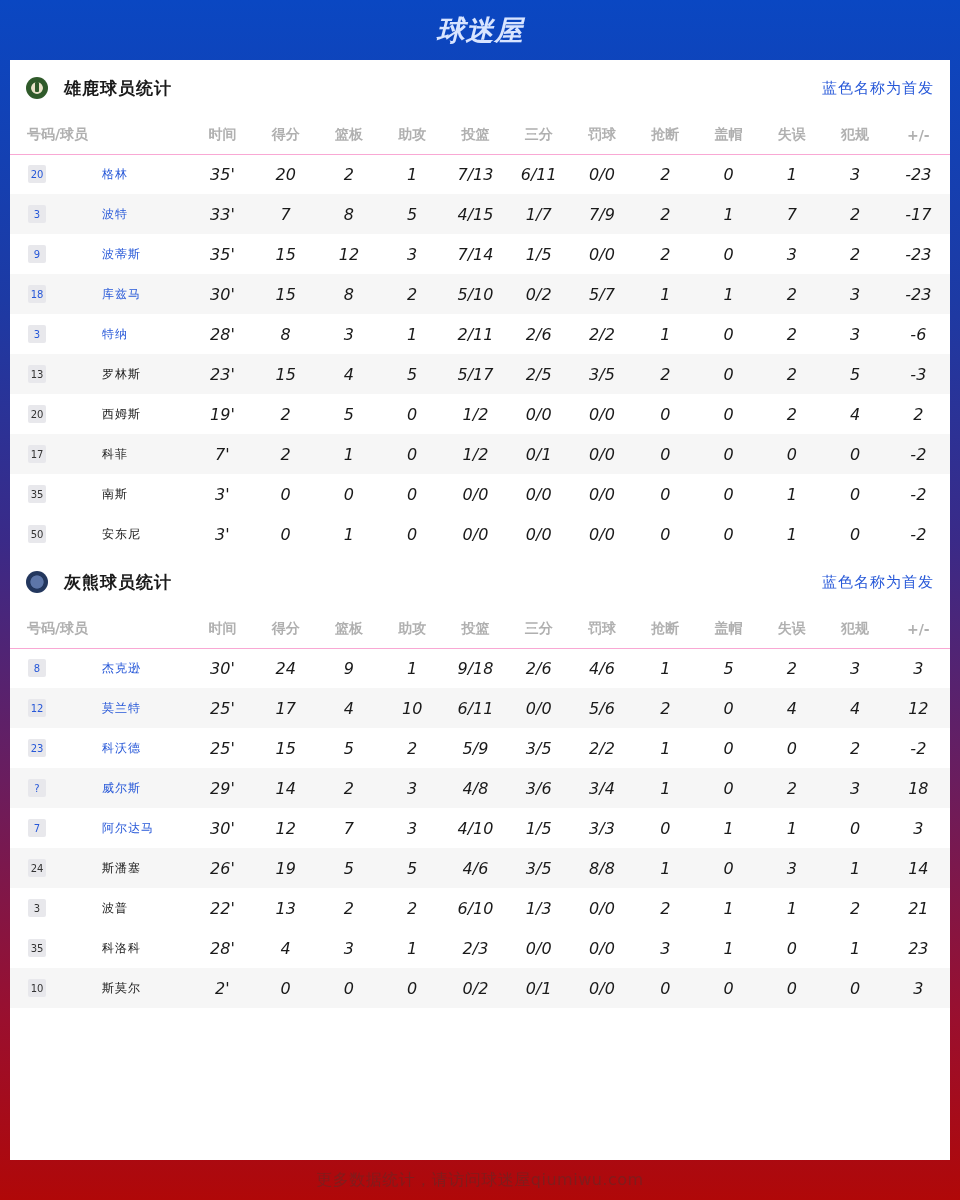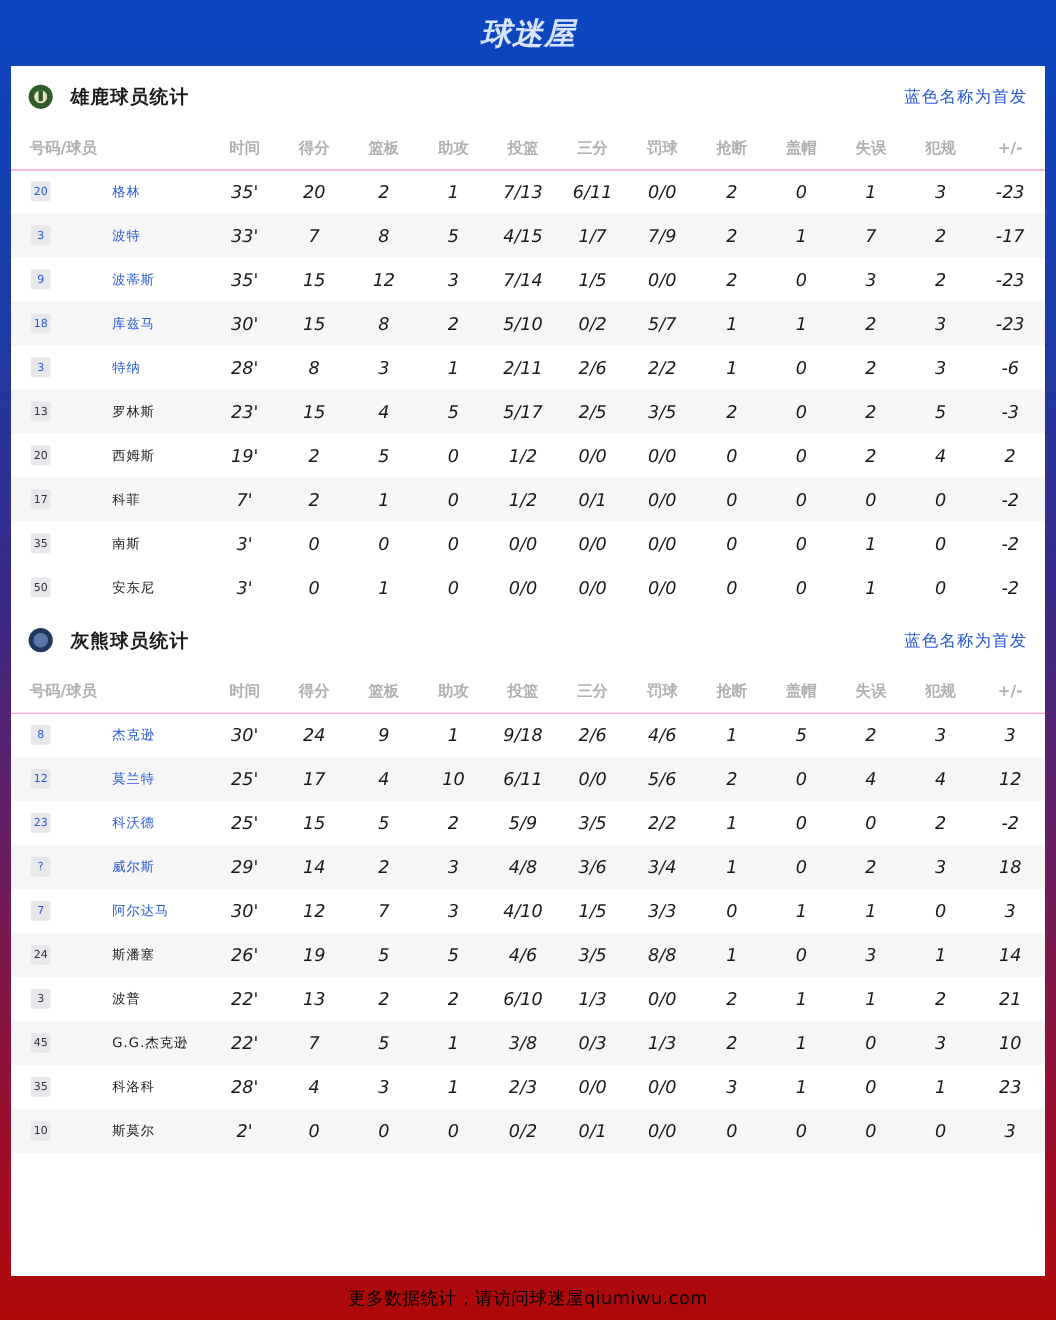--- a/index.html
+++ b/index.html
@@ -109,21 +109,21 @@
     font-style: normal;
   }
   .jersey.starter { color: #2758d8; }
   .pname { font-size: 12px; color: #1a1a1a; letter-spacing: 1px; margin-left: 48px; }
   .pname.starter { color: #2758d8; }
   .footer {
     position: absolute;
     left: 0; top: 1160px;
     width: 960px; height: 40px;
     display: flex; align-items: center; justify-content: center;
-    color: #000000;
+    color: #7f1d1d;
     font-size: 16px;
     letter-spacing: 0.5px;
   }
 </style>
 </head>
 <body>
 
 <div class="top-header">
   <span class="logo-text">球迷屋</span>
 </div>
@@ -550,40 +550,20 @@
               <td>2</td>
               <td>6/10</td>
               <td>1/3</td>
               <td>0/0</td>
               <td>2</td>
               <td>1</td>
               <td>1</td>
               <td>2</td>
               <td>21</td>
             </tr>
-            <tr class="alt">
-              <td class="cell-player">
-                <div class="player-wrap">
-                  <span class="jersey ">45</span>
-                  <span class="pname ">G.G.杰克逊</span>
-                </div>
-              </td>
-              <td>22'</td>
-              <td>7</td>
-              <td>5</td>
-              <td>1</td>
-              <td>3/8</td>
-              <td>0/3</td>
-              <td>1/3</td>
-              <td>2</td>
-              <td>1</td>
-              <td>0</td>
-              <td>3</td>
-              <td>10</td>
-            </tr>
             <tr class="">
               <td class="cell-player">
                 <div class="player-wrap">
                   <span class="jersey ">35</span>
                   <span class="pname ">科洛科</span>
                 </div>
               </td>
               <td>28'</td>
               <td>4</td>
               <td>3</td>

